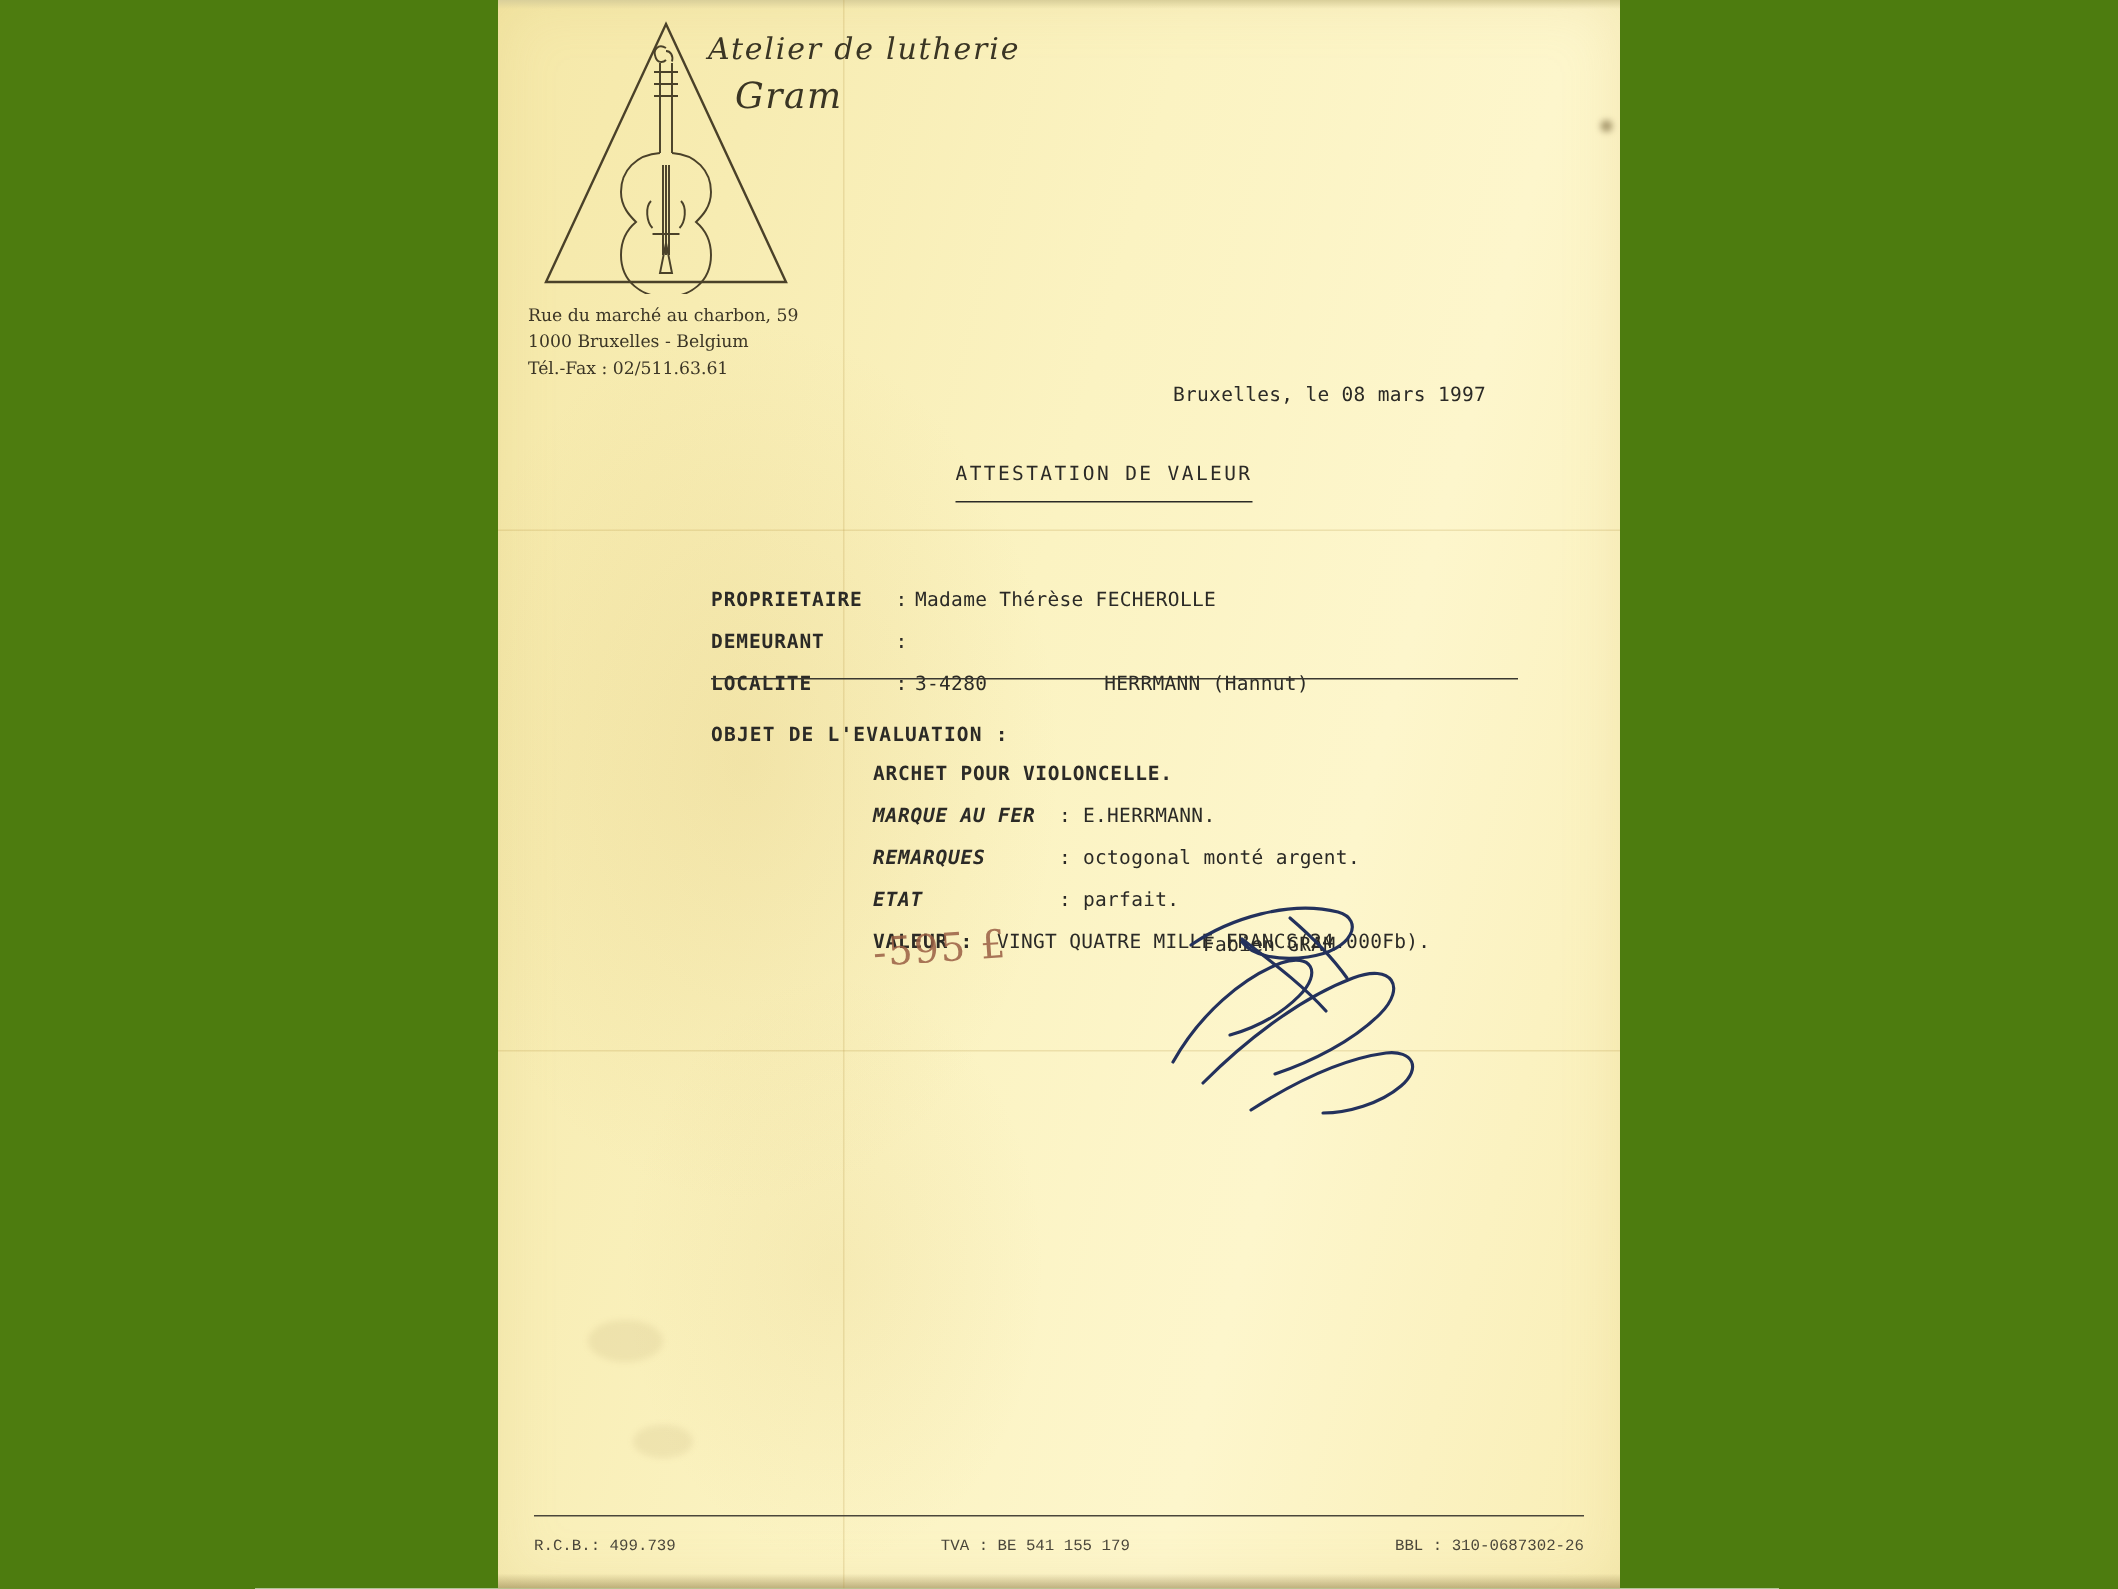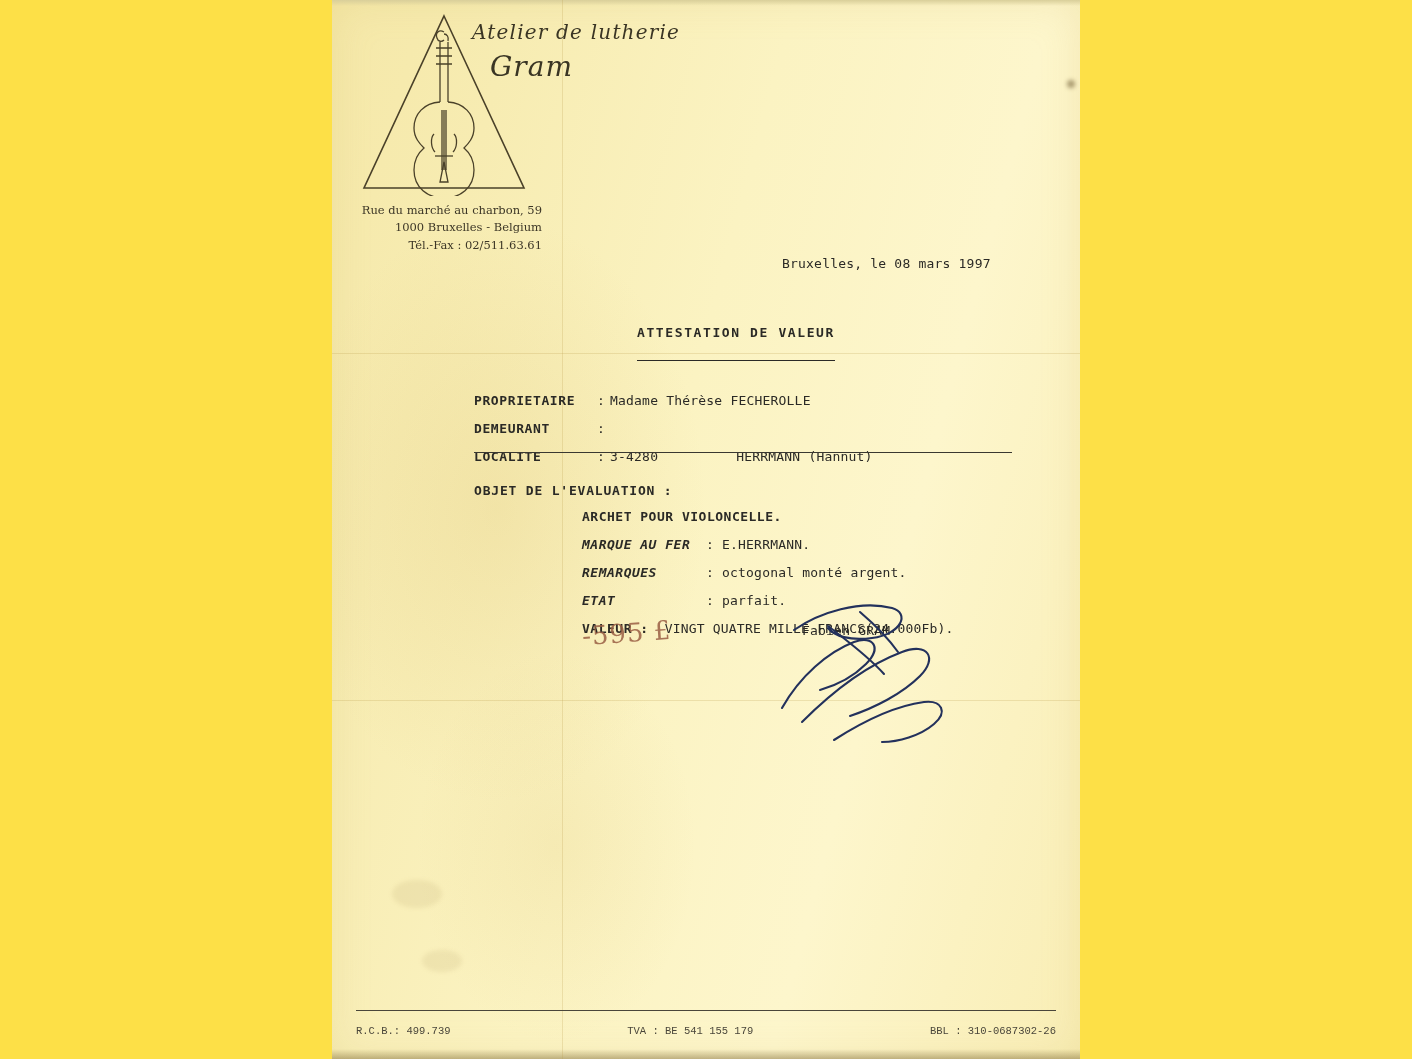--- a/index.html
+++ b/index.html
@@ -10,21 +10,21 @@
   body {
     width: 1412px;
     height: 1059px;
     font-family: "Liberation Sans", sans-serif;
     overflow: hidden;
   }
   #page {
     position: relative;
     width: 1412px;
     height: 1059px;
-    background: #fde047;
+    background: #4d7c0f;
   }
   
   .sheet {
     position: absolute;
     left: 332px;
     top: 0px;
     width: 748px;
     height: 1059px;
     background:
       radial-gradient(ellipse 300px 420px at 22% 48%, rgba(214,183,96,0.20), rgba(214,183,96,0) 70%),
@@ -72,31 +72,31 @@
   }
   .brand .line1 {
     font-family: "DejaVu Serif", serif;
     font-style: italic;
     font-size: 20px;
     letter-spacing: 1.2px;
   }
   .brand .line2 {
     font-family: "DejaVu Serif", serif;
     font-style: italic;
-    font-size: 28px;
+    font-size: 24px;
     letter-spacing: 1px;
     margin-top: 6px;
     margin-left: 18px;
   }
   .address {
     position: absolute;
     left: 8px;
     top: 196px;
     width: 190px;
-    text-align: right;
+    text-align: left;
     font-family: "DejaVu Serif", serif;
     font-size: 11.5px;
     line-height: 1.5;
     color: #3c3626;
   }
 
   
   .typed {
     font-family: "DejaVu Sans Mono", monospace;
     color: #2b2a26;
@@ -105,25 +105,25 @@
     margin-top: 25px;
   }
   .date-line {
     position: absolute;
     left: 450px;
     top: 231px;
   }
   .doc-title {
     position: absolute;
     left: 305px;
-    top: 300px;
-    font-weight: bold;
+    top: 284px;
+    font-weight: normal;
     letter-spacing: 1.6px;
     border-bottom: 1px solid #2b2a26;
-    padding-bottom: 20px;
+    padding-bottom: 10px;
   }
 
   .owner-block {
     position: absolute;
     left: 142px;
     top: 368px;
     width: 540px;
   }
   .owner-row {
     display: flex;

